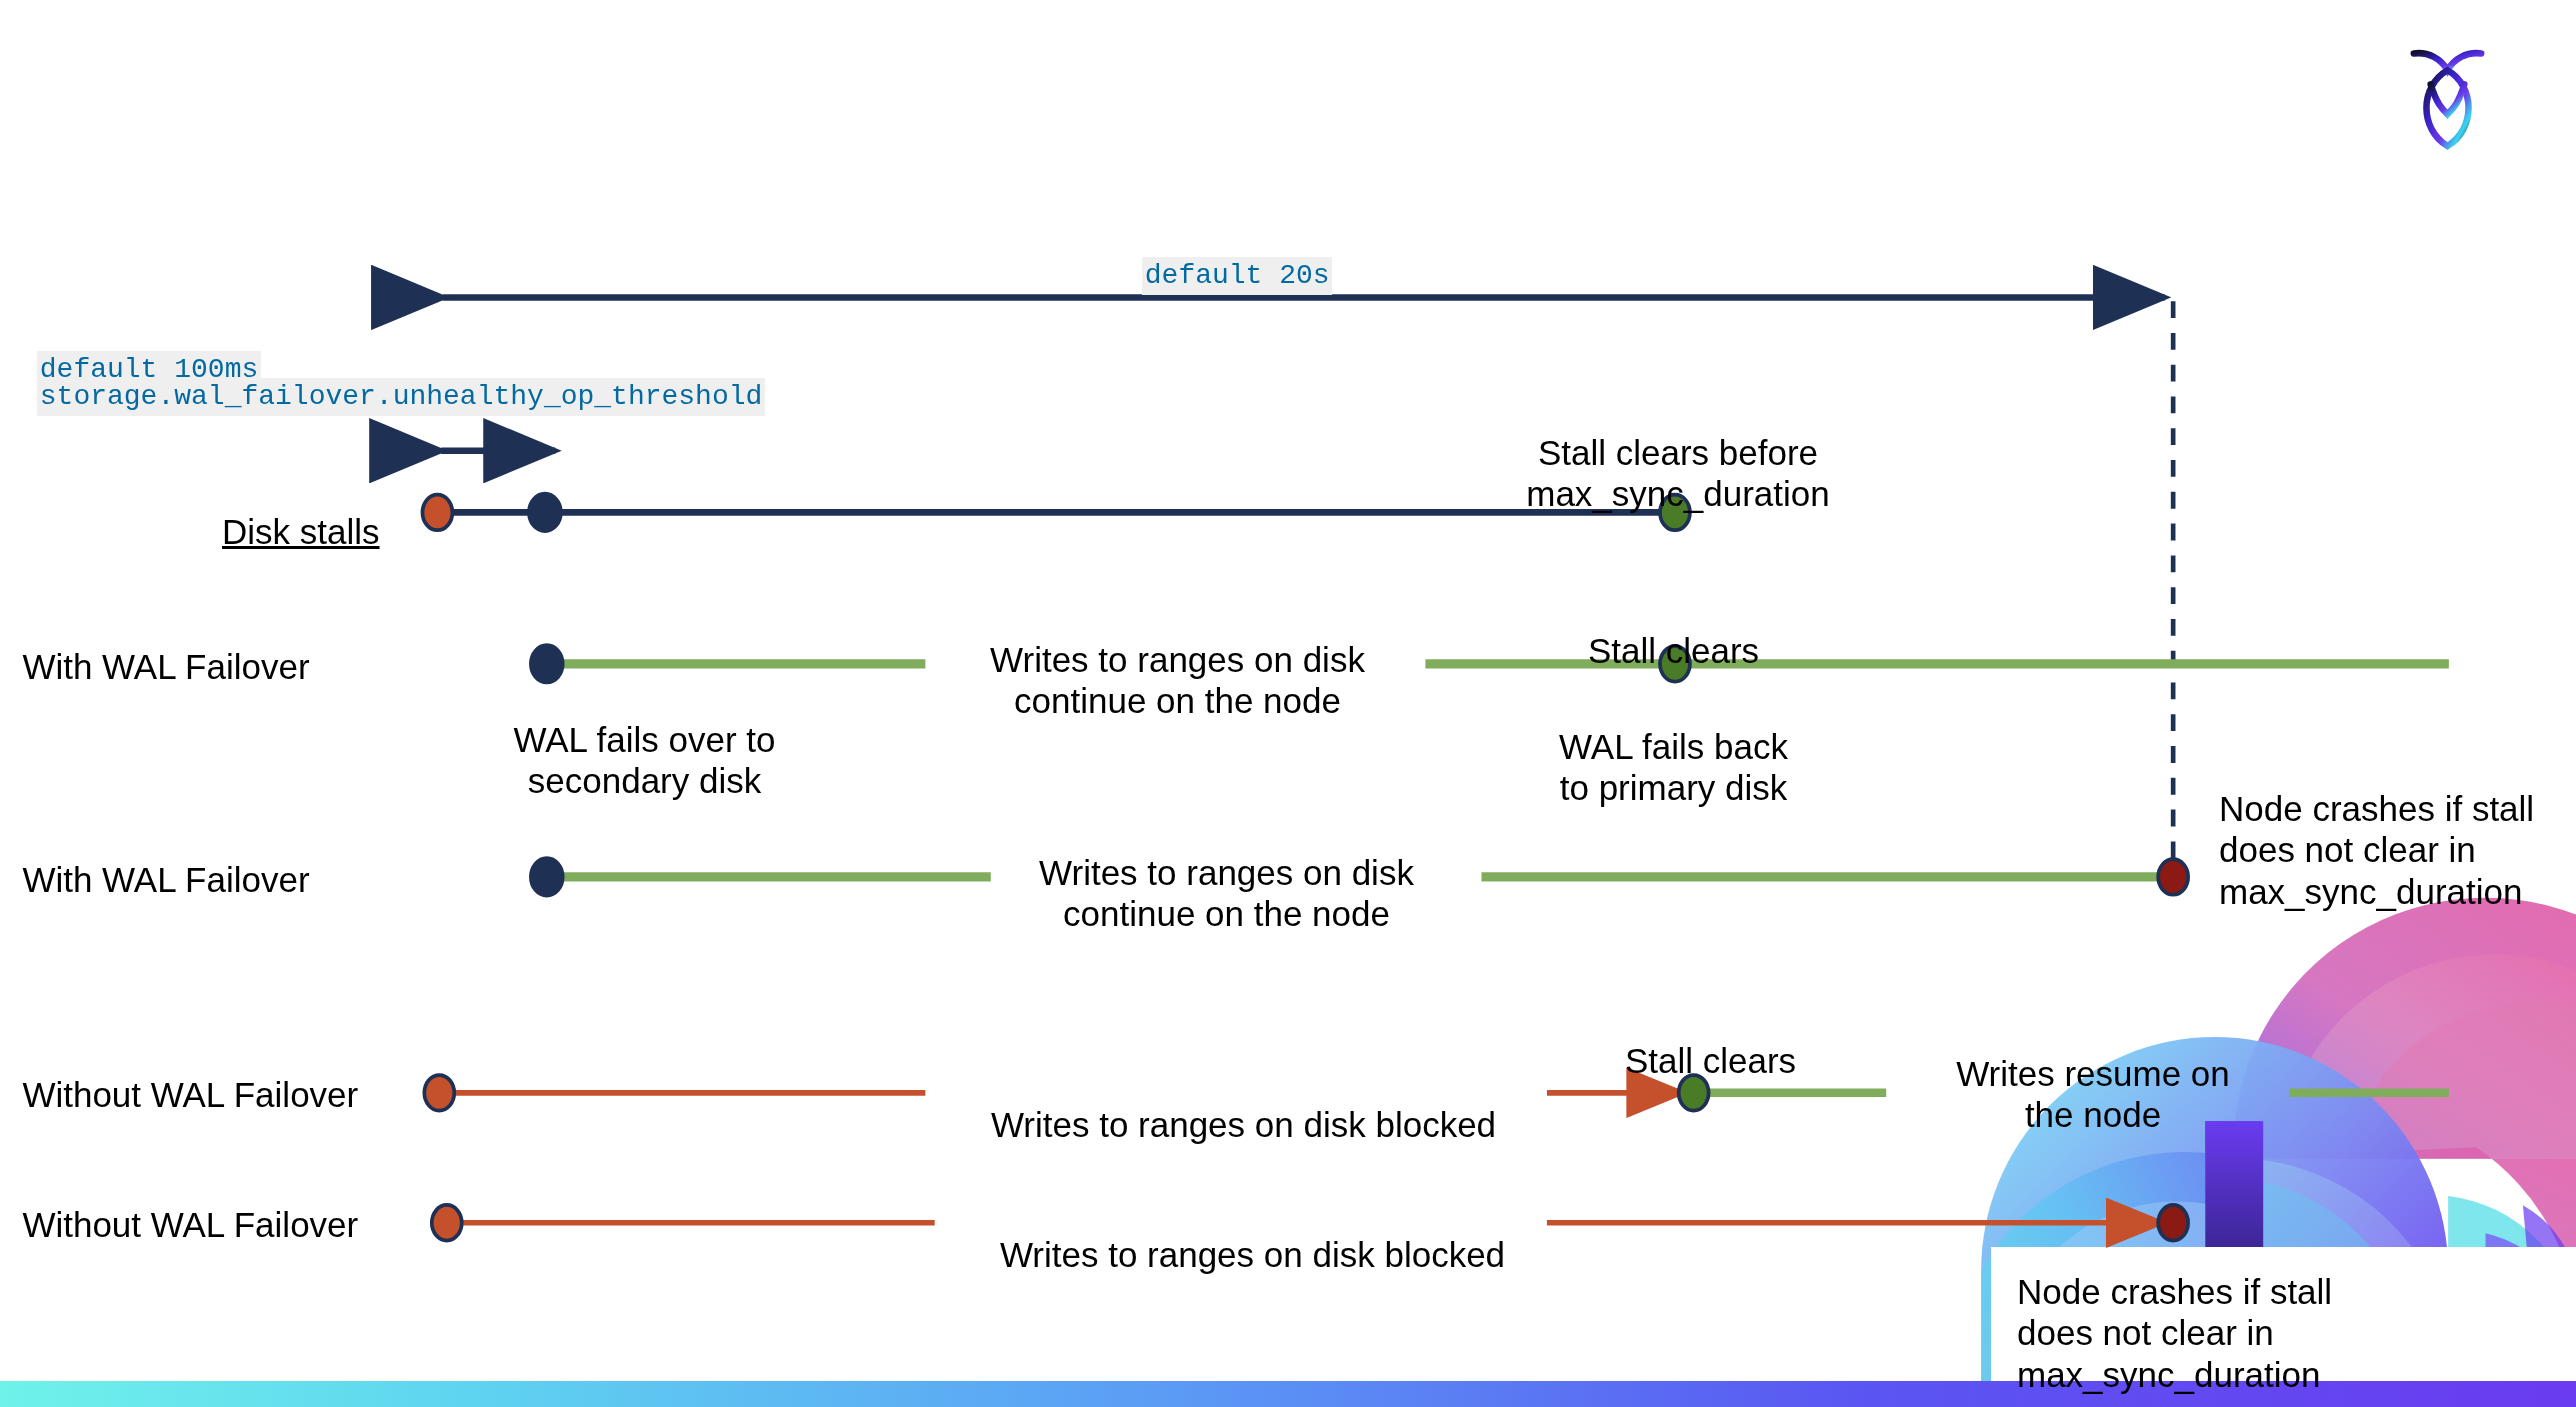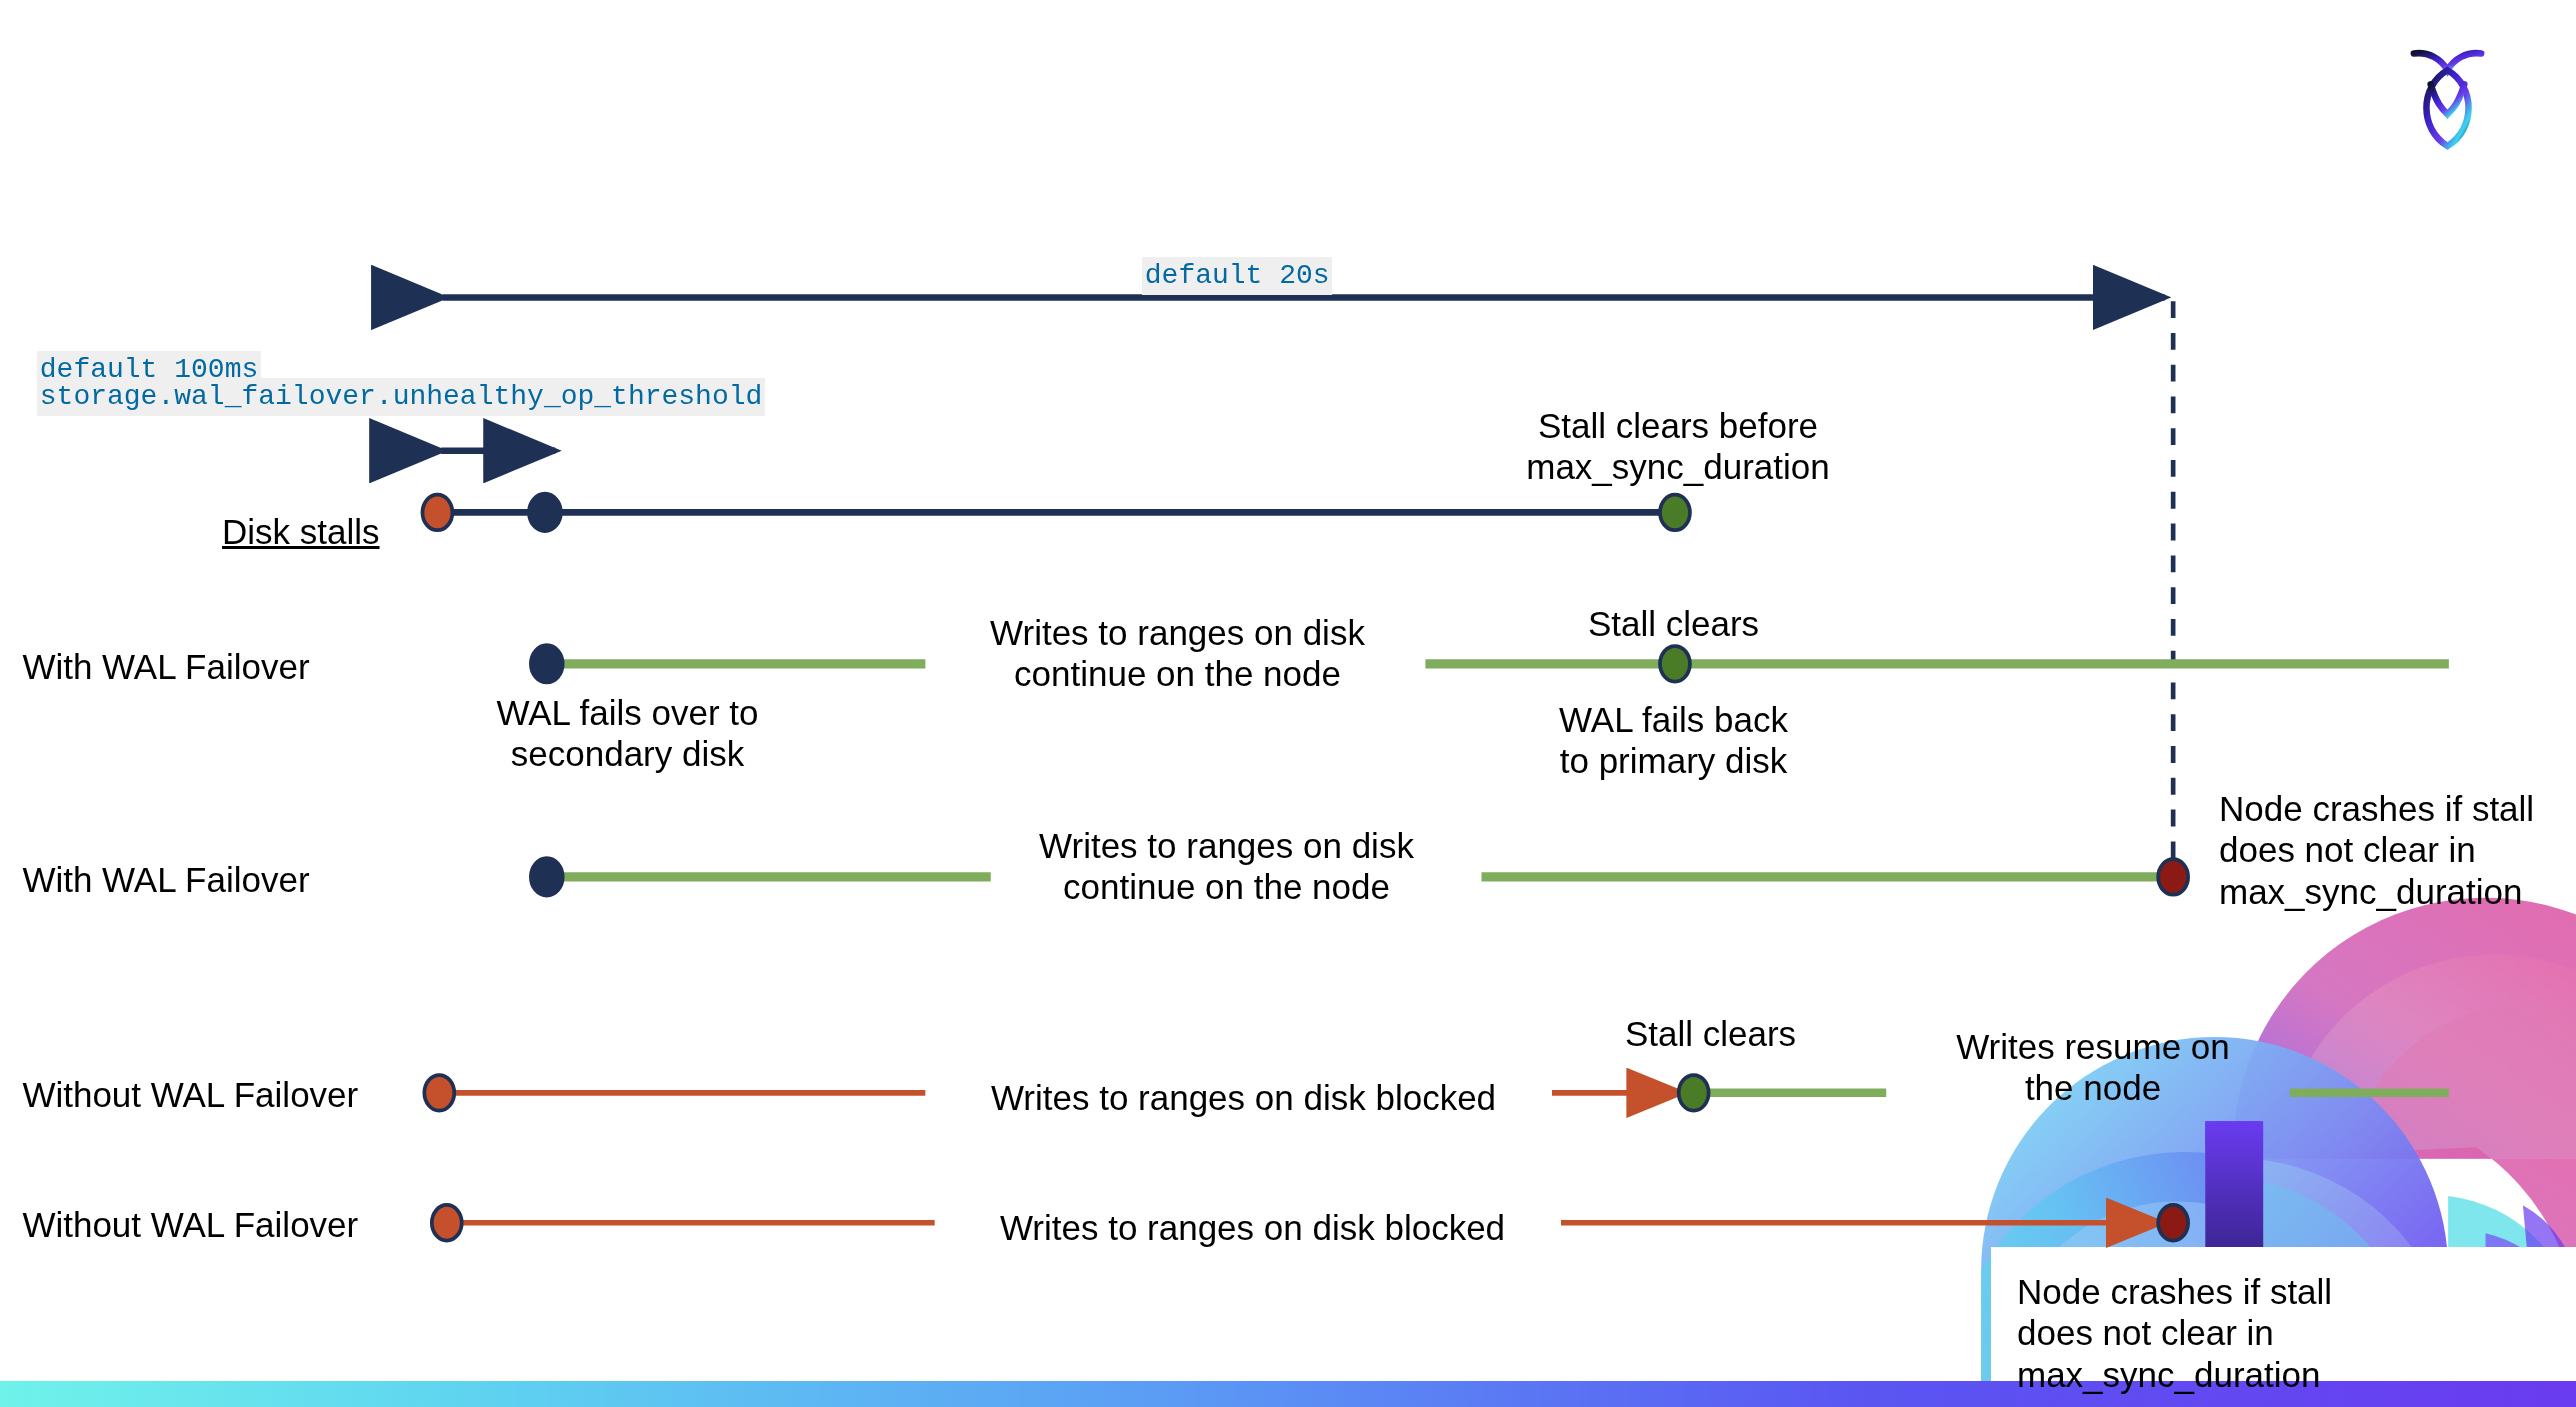--- a/index.html
+++ b/index.html
@@ -62,21 +62,21 @@
     white-space: nowrap;
     line-height: 1.12;
   }
   .annot {
     position: absolute;
     font-size: 35px;
     color: #000000;
     line-height: 1.18;
     white-space: pre-line;
   }
-  .annot.ctr { text-align: center; }
+  .annot.ctr { text-align: center; margin-top: 27px; }
   .annot.lft { text-align: left; }
   .chipbg {
     position: absolute;
     background: #ffffff;
   }
 </style>
 </head>
 <body>
 
 <div id="slide">
@@ -237,21 +237,21 @@
   <div class="rowlabel" style="left:22.4px; top:647px;">With WAL Failover</div>
   <div class="rowlabel" style="left:22.4px; top:860px;">With WAL Failover</div>
   <div class="rowlabel" style="left:22.4px; top:1075px;">Without WAL Failover</div>
   <div class="rowlabel" style="left:22.4px; top:1205px;">Without WAL Failover</div>
 
   <div class="annot ctr" style="left:1477px; top:405px; width:402px;">Stall clears before
 max_sync_duration</div>
 
   <div class="annot ctr chipbg" style="left:944px; top:610px; width:467px; padding:1.9px 5.6px;">Writes to ranges on disk
 continue on the node</div>
-  <div class="annot ctr" style="left:422px; top:692px; width:411px;">WAL fails over to
+  <div class="annot ctr" style="left:439px; top:692px; width:411px;">WAL fails over to
 secondary disk</div>
   <div class="annot ctr" style="left:1524px; top:603px; width:299px;">Stall clears</div>
   <div class="annot ctr" style="left:1496px; top:699px; width:355px;">WAL fails  back
 to primary disk</div>
 
   <div class="annot ctr chipbg" style="left:993px; top:823px; width:467px; padding:1.9px 5.6px;">Writes to ranges on disk
 continue on the node</div>
   <div class="annot lft" style="left:2219px; top:788px; width:355px;">Node crashes if stall
 does not clear in
 max_sync_duration</div>

